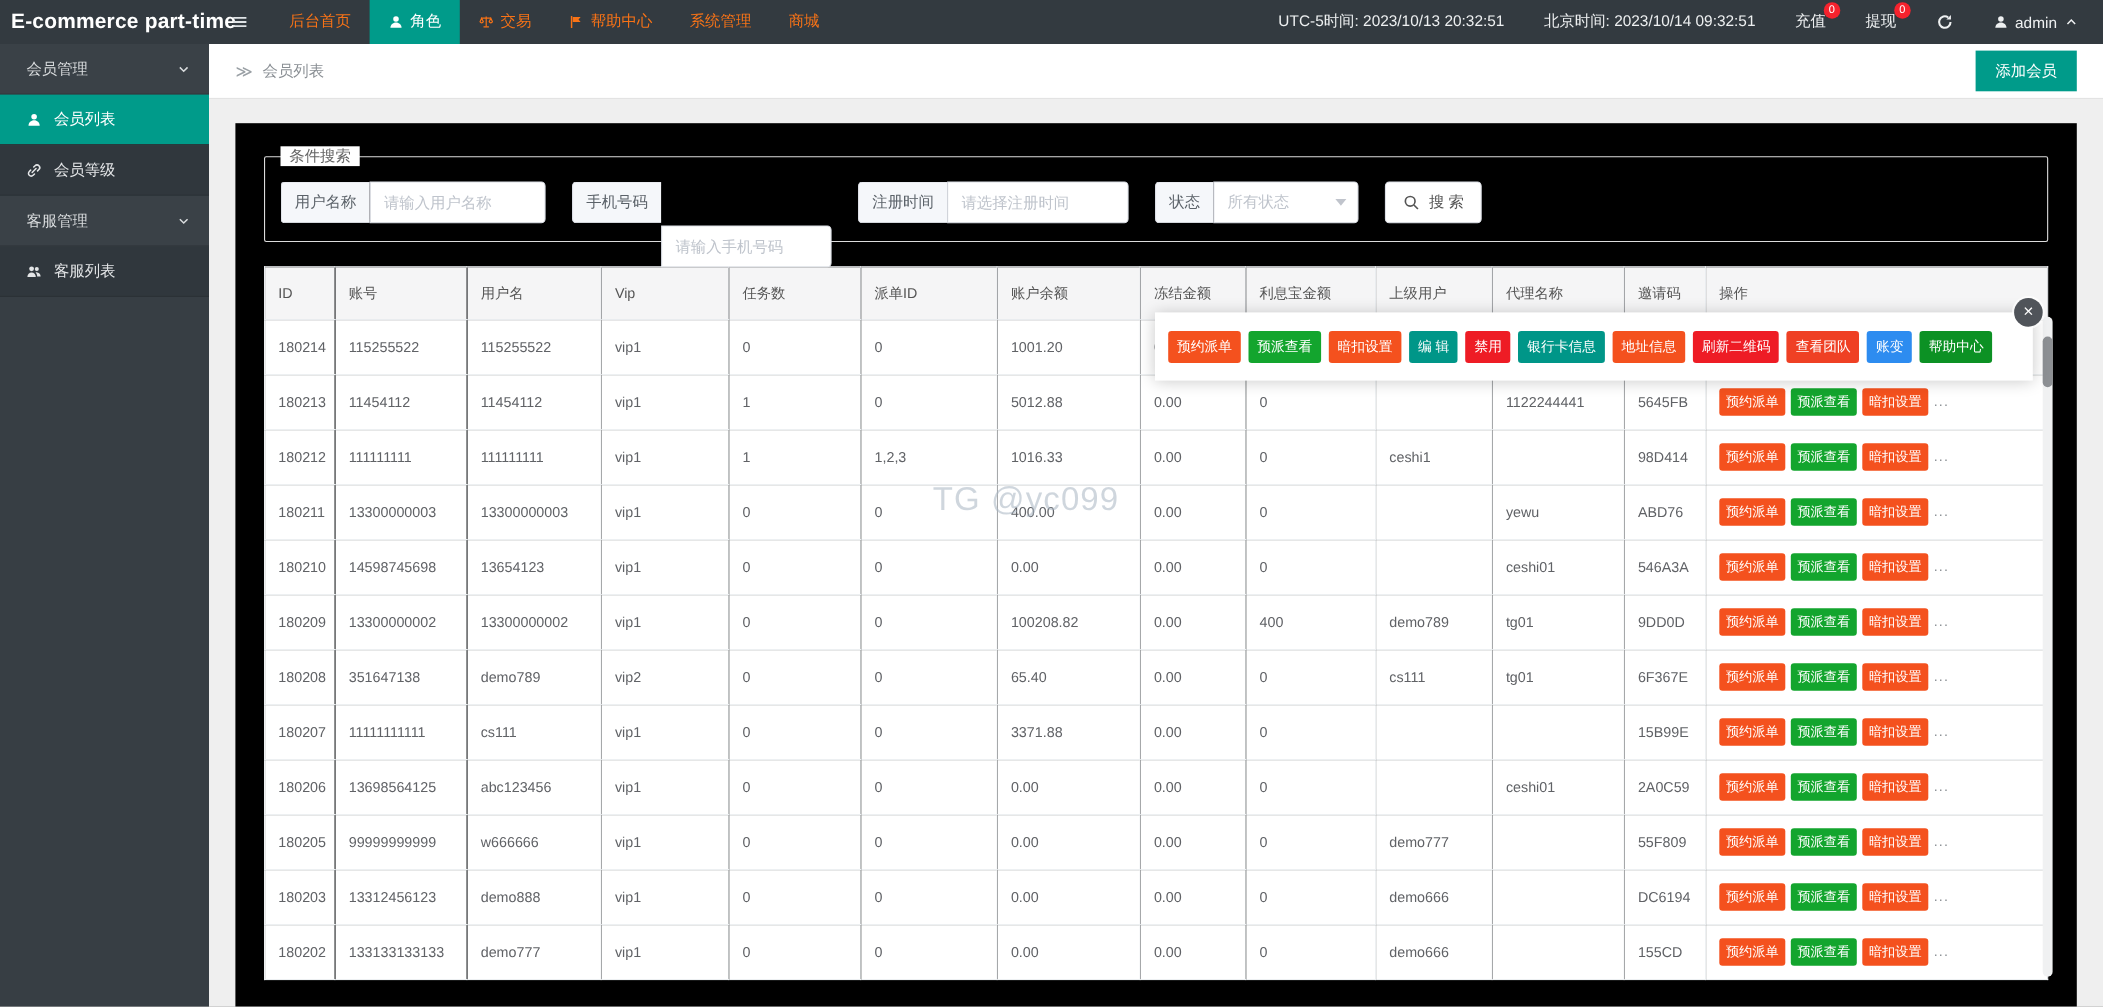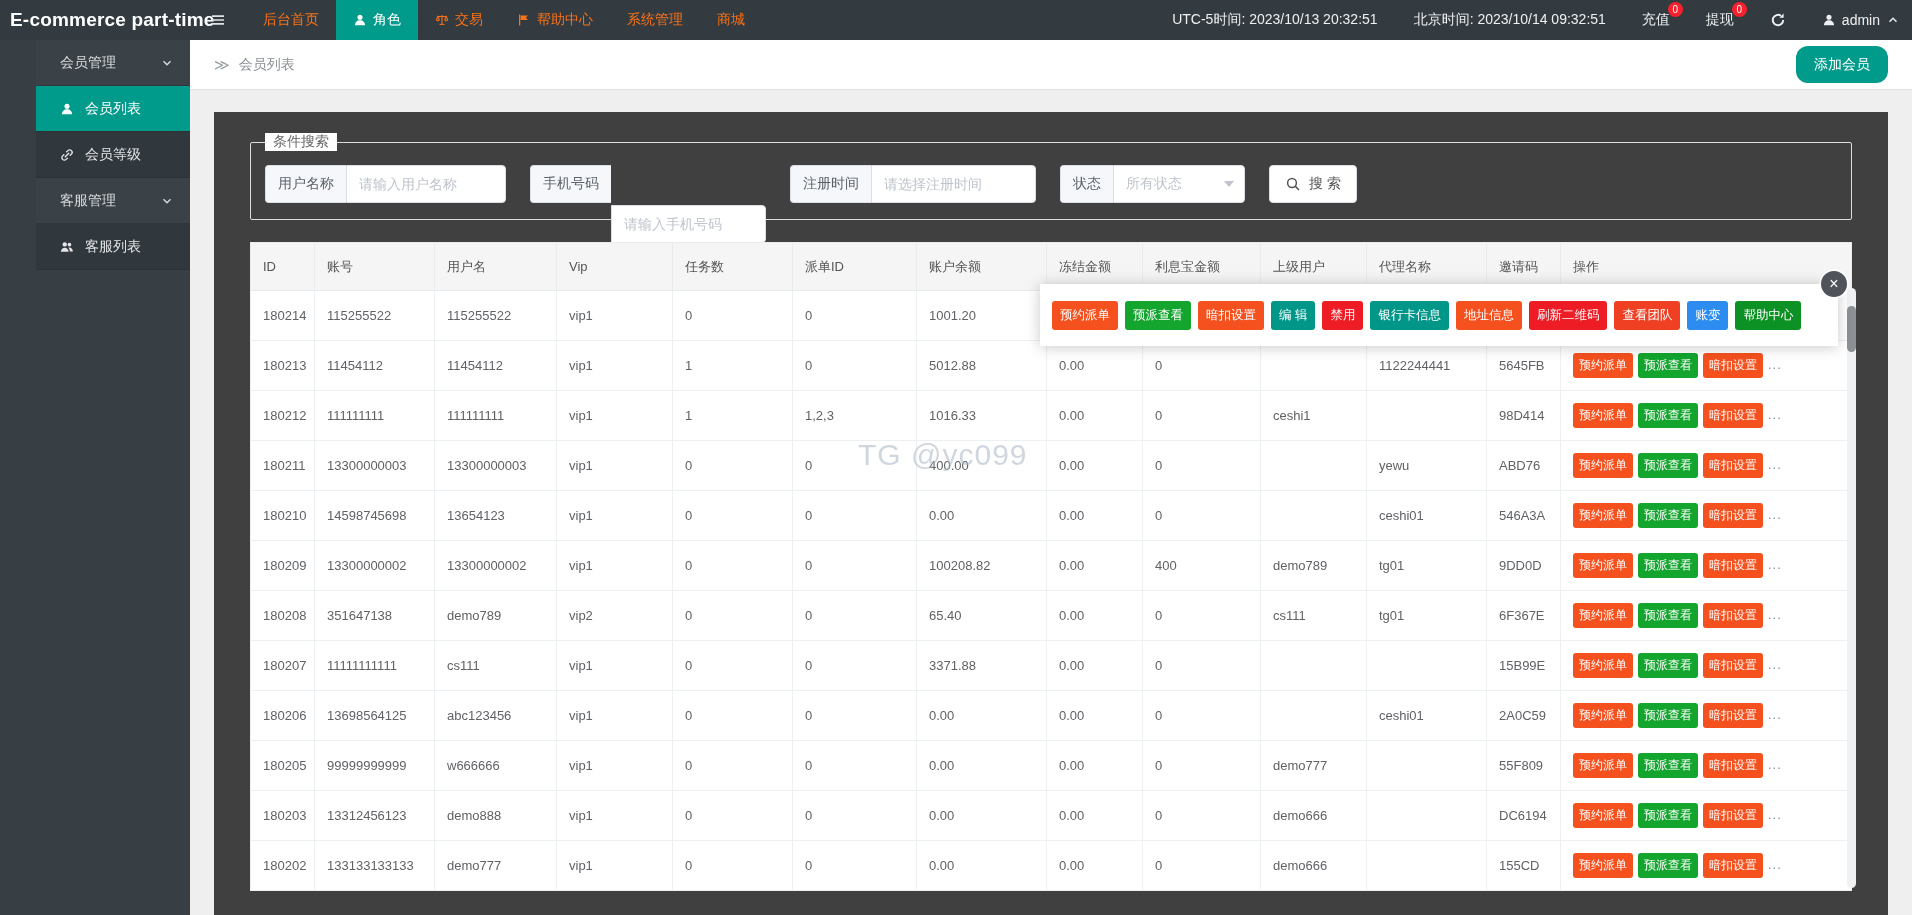--- a/index.html
+++ b/index.html
@@ -10,51 +10,51 @@
   .navbar { position:absolute; top:0; left:0; right:0; height:40px;
     background:#333a40; color:#fff; display:flex; align-items:stretch; z-index:20; }
   .brand { width:190px; display:flex; align-items:center; padding-left:10px;
     font-size:19px; font-weight:600; color:#fff; letter-spacing:.2px; white-space:nowrap; }
   .hamburger { display:flex; align-items:center; padding:0 20px; color:#dfe3e6; }
   .nav-menu { display:flex; align-items:stretch; }
   .nav-item { display:flex; align-items:center; gap:6px; padding:0 17px;
     font-size:14px; color:#f97316; cursor:pointer; white-space:nowrap; }
   .nav-item.active { background:#009b8a; color:#fff; }
   .nav-right { margin-left:auto; display:flex; align-items:center; gap:36px;
-    padding-right:12px; font-size:14px; color:#eef0f1;justify-content:flex-end; }
+    padding-right:22px; font-size:14px; color:#eef0f1;justify-content:flex-end; }
   .nav-time { white-space:nowrap; }
   .badge-wrap { position:relative; cursor:pointer; }
   .badge { position:absolute; top:-9px; right:-13px; min-width:15px; height:15px;
     background:#f5222d; border-radius:8px; font-size:10px; line-height:15px;
     text-align:center; padding:0 4px; color:#fff; }
   .icon16 { width:16px; height:16px; display:inline-block; vertical-align:middle; }
   .icon14 { width:14px; height:14px; display:inline-block; vertical-align:middle; }
   .user-chip { display:flex; align-items:center; gap:6px; cursor:pointer; }
 
   
   .sidebar { position:absolute; top:40px; left:0; bottom:0; width:190px;
-    background:#373e44; z-index:10;padding-left:36px; }
+    background:#373e44; z-index:10; }
   .side-group { height:46px; display:flex; align-items:center; justify-content:space-between;
     padding:0 16px 0 24px; color:#d8dbdd; font-size:14px; background:#3a4147;
     border-bottom:1px solid #31373c; cursor:pointer; }
   .side-item { height:46px; display:flex; align-items:center; gap:11px; padding-left:24px;
     color:#e3e5e7; font-size:14px; background:#30373d; border-bottom:1px solid #2b3136; cursor:pointer; }
   .side-item.active { background:#009b8a; color:#fff; }
 
   
   .main { position:absolute; left:190px; top:40px; right:0; bottom:0; background:#efefef; }
   .topbar { height:50px; background:#fff; border-bottom:1px solid #e3e3e3;
     display:flex; align-items:center; padding:0 24px; }
   .breadcrumb { display:flex; align-items:center; gap:9px; color:#8a8f94; font-size:14px; }
   .bc-arrows { font-size:15px; color:#9aa0a5; }
   .add-btn { margin-left:auto; height:37px; padding:0 18px; background:#009b8a; color:#fff;
-    border:none; border-radius:12px; font-size:14px; cursor:pointer; }
+    border:none; border-radius:0; font-size:14px; cursor:pointer; }
 
   .content { position:absolute; top:50px; left:0; right:0; bottom:0; padding:22px 24px 0; }
-  .card { background:#404040; width:100%; height:100%; padding:30px 36px 0; position:relative; }
+  .card { background:#000000; width:100%; height:100%; padding:30px 26px 0; position:relative; }
 
   
   .fieldset { position:relative; border:1px solid #dcdcdc; border-radius:2px;
     padding:22px 14px 16px; }
   .legend { position:absolute; top:-10px; left:14px; background:#fff; padding:0 8px;
     color:#666; font-size:14px; }
   .search-row { display:flex; align-items:center; gap:24px; }
   .igroup { display:flex; height:38px; }
   .igroup-label { display:flex; align-items:center; padding:0 12px; background:#f5f7fa;
     border:1px solid #dcdfe6; border-right:none; border-radius:4px 0 0 4px;

